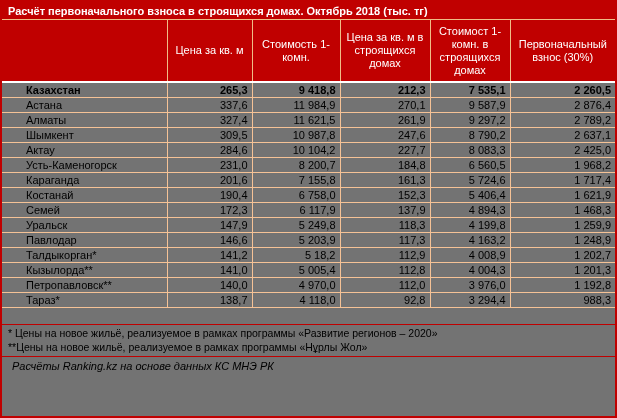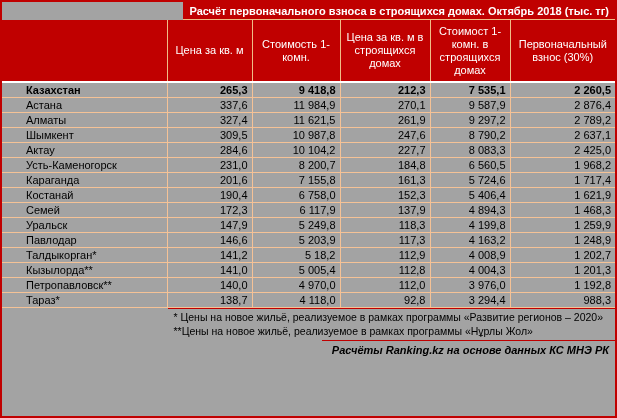--- a/index.html
+++ b/index.html
@@ -6,25 +6,24 @@
     margin: 0;
     padding: 0;
     background: #ffffff;
     font-family: "Liberation Sans", sans-serif;
   }
   .container {
     box-sizing: border-box;
     width: 617px;
     height: 418px;
     border: 2px solid #c00000;
-    background: #a3a3a3;
+    background: #737373;
     display: flex;
     flex-direction: column;
     overflow: hidden;
-    align-items: flex-end;
   }
   .title-bar {
     background: #c00000;
     color: #ffffff;
     font-size: 11px;
     font-weight: bold;
     padding: 3px 6px 2px 6px;
     border-bottom: 1px solid #f0bd86;
     flex: 0 0 auto;
     line-height: 12px;
@@ -66,36 +65,36 @@
     white-space: nowrap;
     overflow: hidden;
   }
   tbody td:first-child { border-left: none; padding-left: 24px; }
   tbody td.num { text-align: right; }
   tbody tr.bold-row td { font-weight: bold; }
   .footnotes {
     border-top: 1px solid #c00000;
     flex: 0 0 auto;
     padding: 1px 6px 2px 0;
+    margin-top: 16px;
   }
   .footnote {
     font-size: 10.5px;
     color: #000000;
     padding: 1px 6px 1px 6px;
     line-height: 12px;
   }
   .source-bar {
     border-top: 1px solid #c00000;
     font-size: 11px;
     font-style: italic;
     color: #000000;
     padding: 3px 6px 2px 10px;
     flex: 1 0 auto;
     line-height: 13px;
-    font-weight: bold;
   }
 </style>
 </head>
 <body>
 
 <div class="container">
 
   <div class="title-bar">Расчёт первоначального взноса в строящихся домах. Октябрь 2018 (тыс. тг)</div>
 
   <table class="data">

